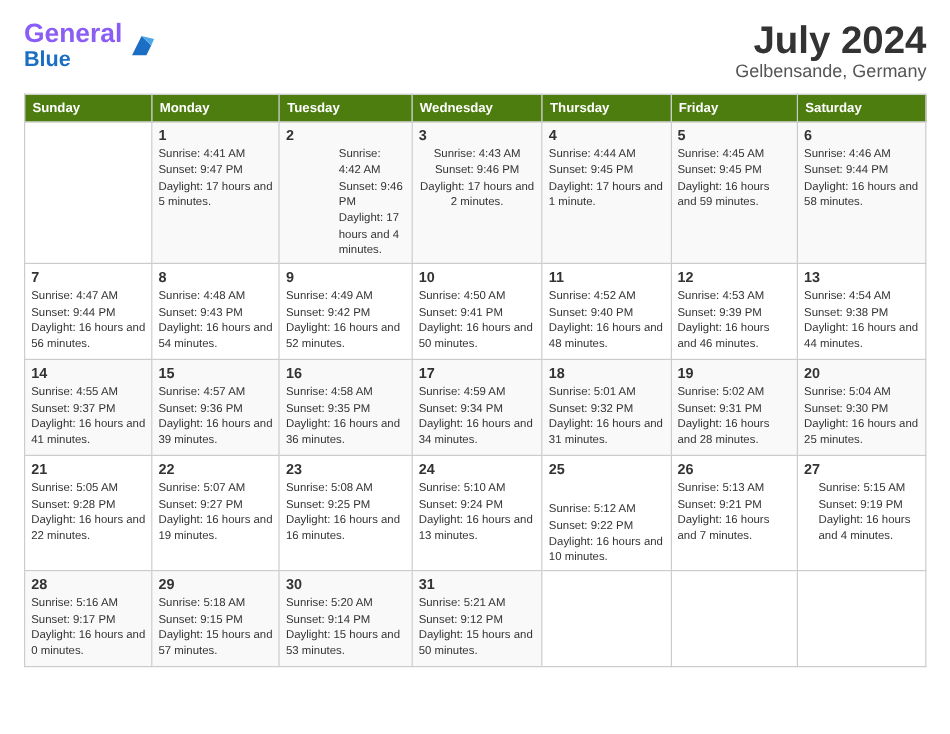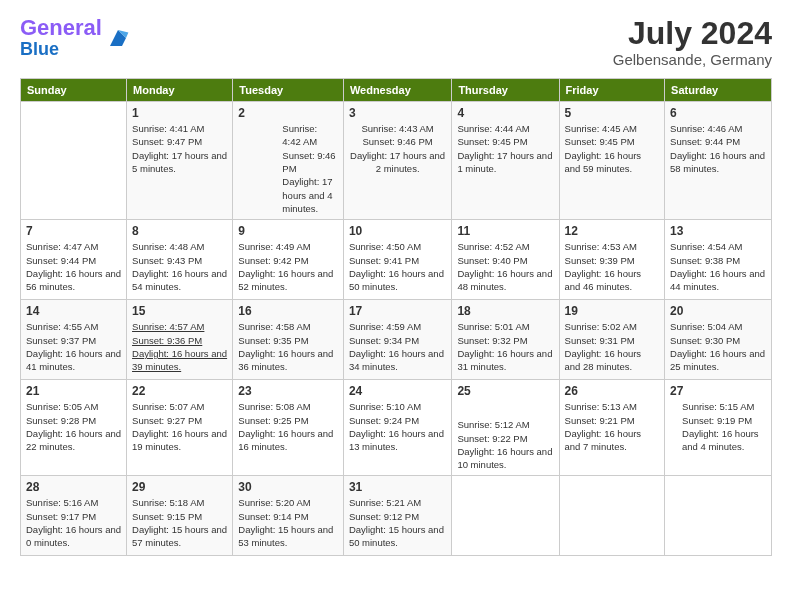--- a/index.html
+++ b/index.html
@@ -221,21 +221,21 @@
         </tr>
         <tr>
           <td>
             <div class="day-number">14</div>
             <div class="day-info" style="white-space: pre-line;">Sunrise: 4:55 AM
 Sunset: 9:37 PM
 Daylight: 16 hours and 41 minutes.</div>
           </td>
           <td>
             <div class="day-number">15</div>
-            <div class="day-info" style="white-space: pre-line; text-decoration: underline;">Sunrise: 4:57 AM
+            <div class="day-info" style="white-space: pre-line;">Sunrise: 4:57 AM
 Sunset: 9:36 PM
 Daylight: 16 hours and 39 minutes.</div>
           </td>
           <td>
             <div class="day-number">16</div>
             <div class="day-info" style="white-space: pre-line;">Sunrise: 4:58 AM
 Sunset: 9:35 PM
 Daylight: 16 hours and 36 minutes.</div>
           </td>
           <td>

